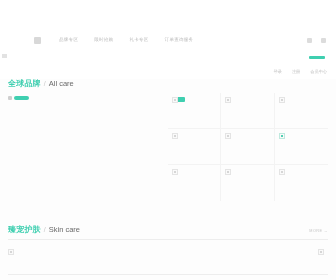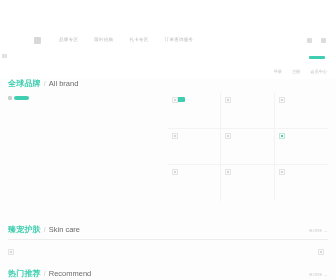--- a/index.html
+++ b/index.html
@@ -259,21 +259,21 @@
   <div class="utilrow">
     <span class="util-item">登录</span>
     <span class="util-item">注册</span>
     <span class="util-item">会员中心</span>
   </div>
 
   <div class="section">
     <div class="section-head">
       <span class="sh-cn" style="color: rgb(63, 207, 176);">全球品牌</span>
       <span class="sh-sep">/</span>
-      <span class="sh-en">All brand</span>
+      <span class="sh-en">All care</span>
     </div>
   </div>
 
   <div class="brand-block">
     <div class="brand-tag">
       <span class="tag-ico"></span>
       <span class="tag-pill" style="background: rgb(63, 207, 176);"></span>
     </div>
 
     <span class="grid-badge" style="background: rgb(63, 207, 176);"></span>
@@ -320,26 +320,20 @@
     </div>
     <div class="rule" style="background: rgb(237, 237, 237);"></div>
   </div>
 
   <div class="prod-row">
     <span class="ph" style="left:8px;"></span>
     <span class="ph" style="left:318px;"></span>
   </div>
 
   <div class="section">
-    <div class="section-head">
-      <span class="sh-cn" style="color: rgb(63, 207, 176);">热门推荐</span>
-      <span class="sh-sep">/</span>
-      <span class="sh-en">Recommend</span>
-      <span class="sh-more">MORE →</span>
-    </div>
     <div class="rule" style="background: rgb(237, 237, 237);"></div>
   </div>
 
   <div class="prod-row">
     <span class="ph" style="left:58px;"></span>
     <span class="ph" style="left:166px;"></span>
     <span class="ph" style="left:274px;"></span>
   </div>
 
 </div>

